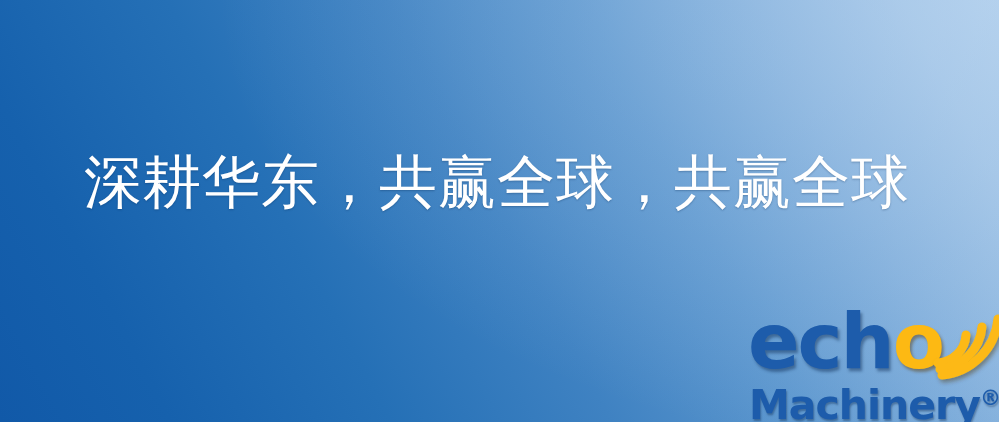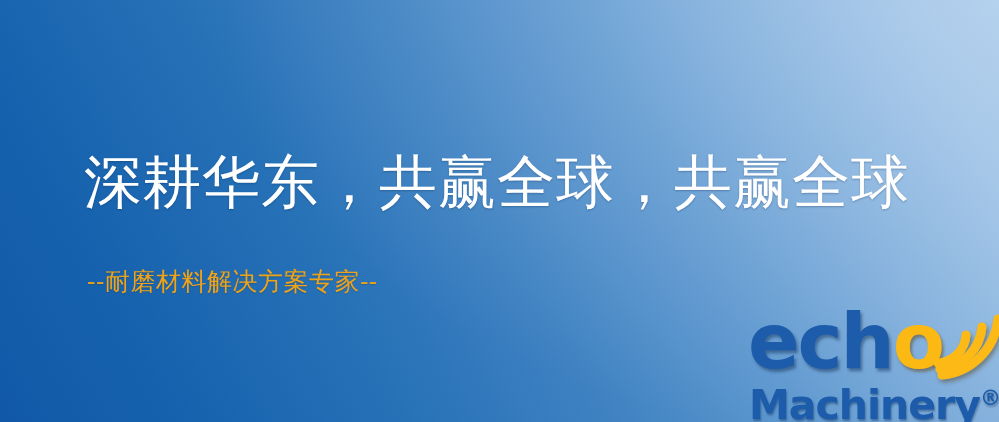--- a/index.html
+++ b/index.html
@@ -115,21 +115,20 @@
 </style>
 </head>
 <body>
 
 <div id="banner">
 
   <div id="banner-sheen"></div>
 
   <div class="headline">深耕华东，共赢全球，共赢全球</div>
 
-  <div class="subhead">--耐磨材料解决方案专家--</div>
 
   <div id="logo">
 
     <div class="logo-echo"><span>ech</span><span class="o-gold">o</span></div>
 
     <svg id="logo-waves" viewBox="0 0 82 76">
       <defs>
         <filter id="wsh" x="-40%" y="-40%" width="200%" height="200%">
           <feDropShadow dx="2" dy="3" stdDeviation="2" flood-color="#4a3200" flood-opacity="0.42"></feDropShadow>
         </filter>

